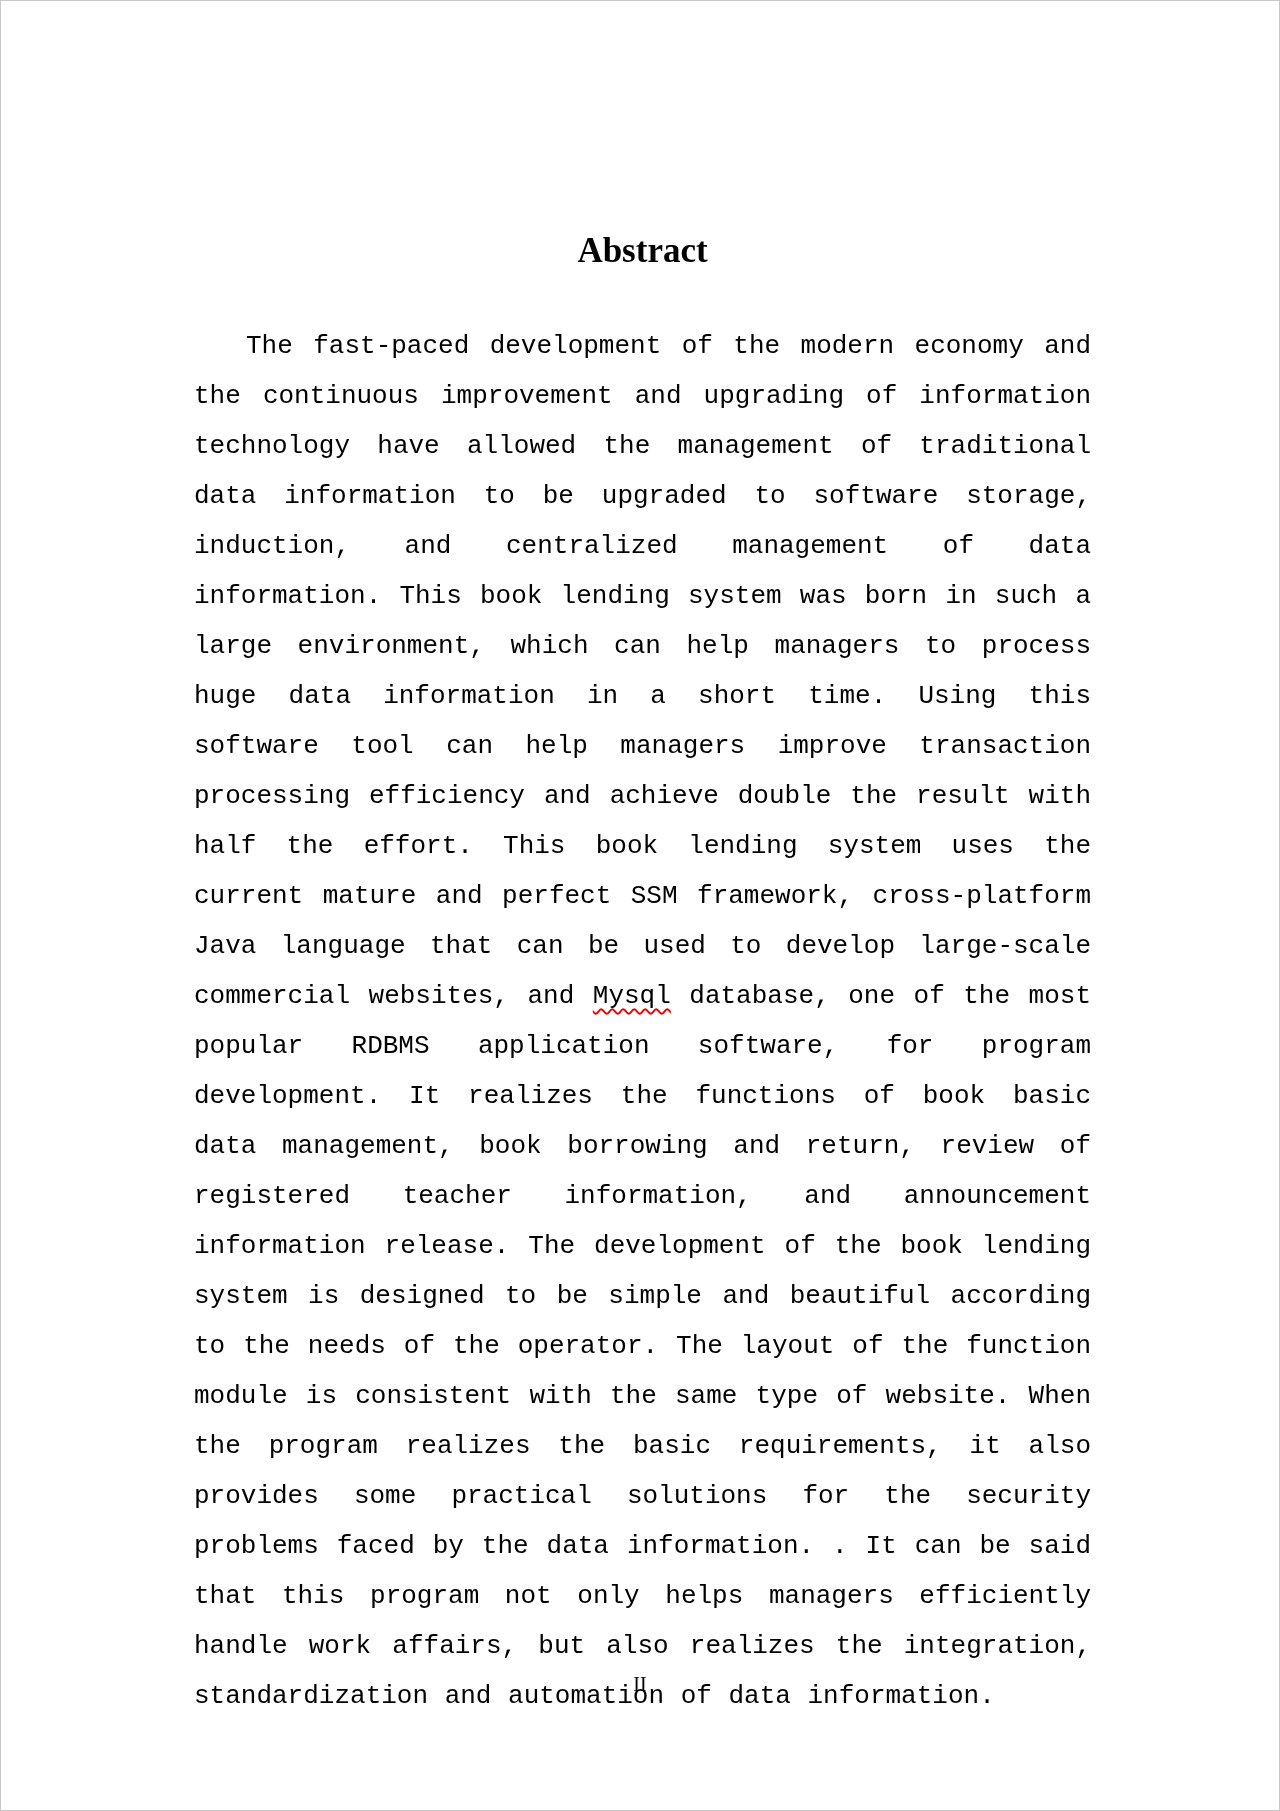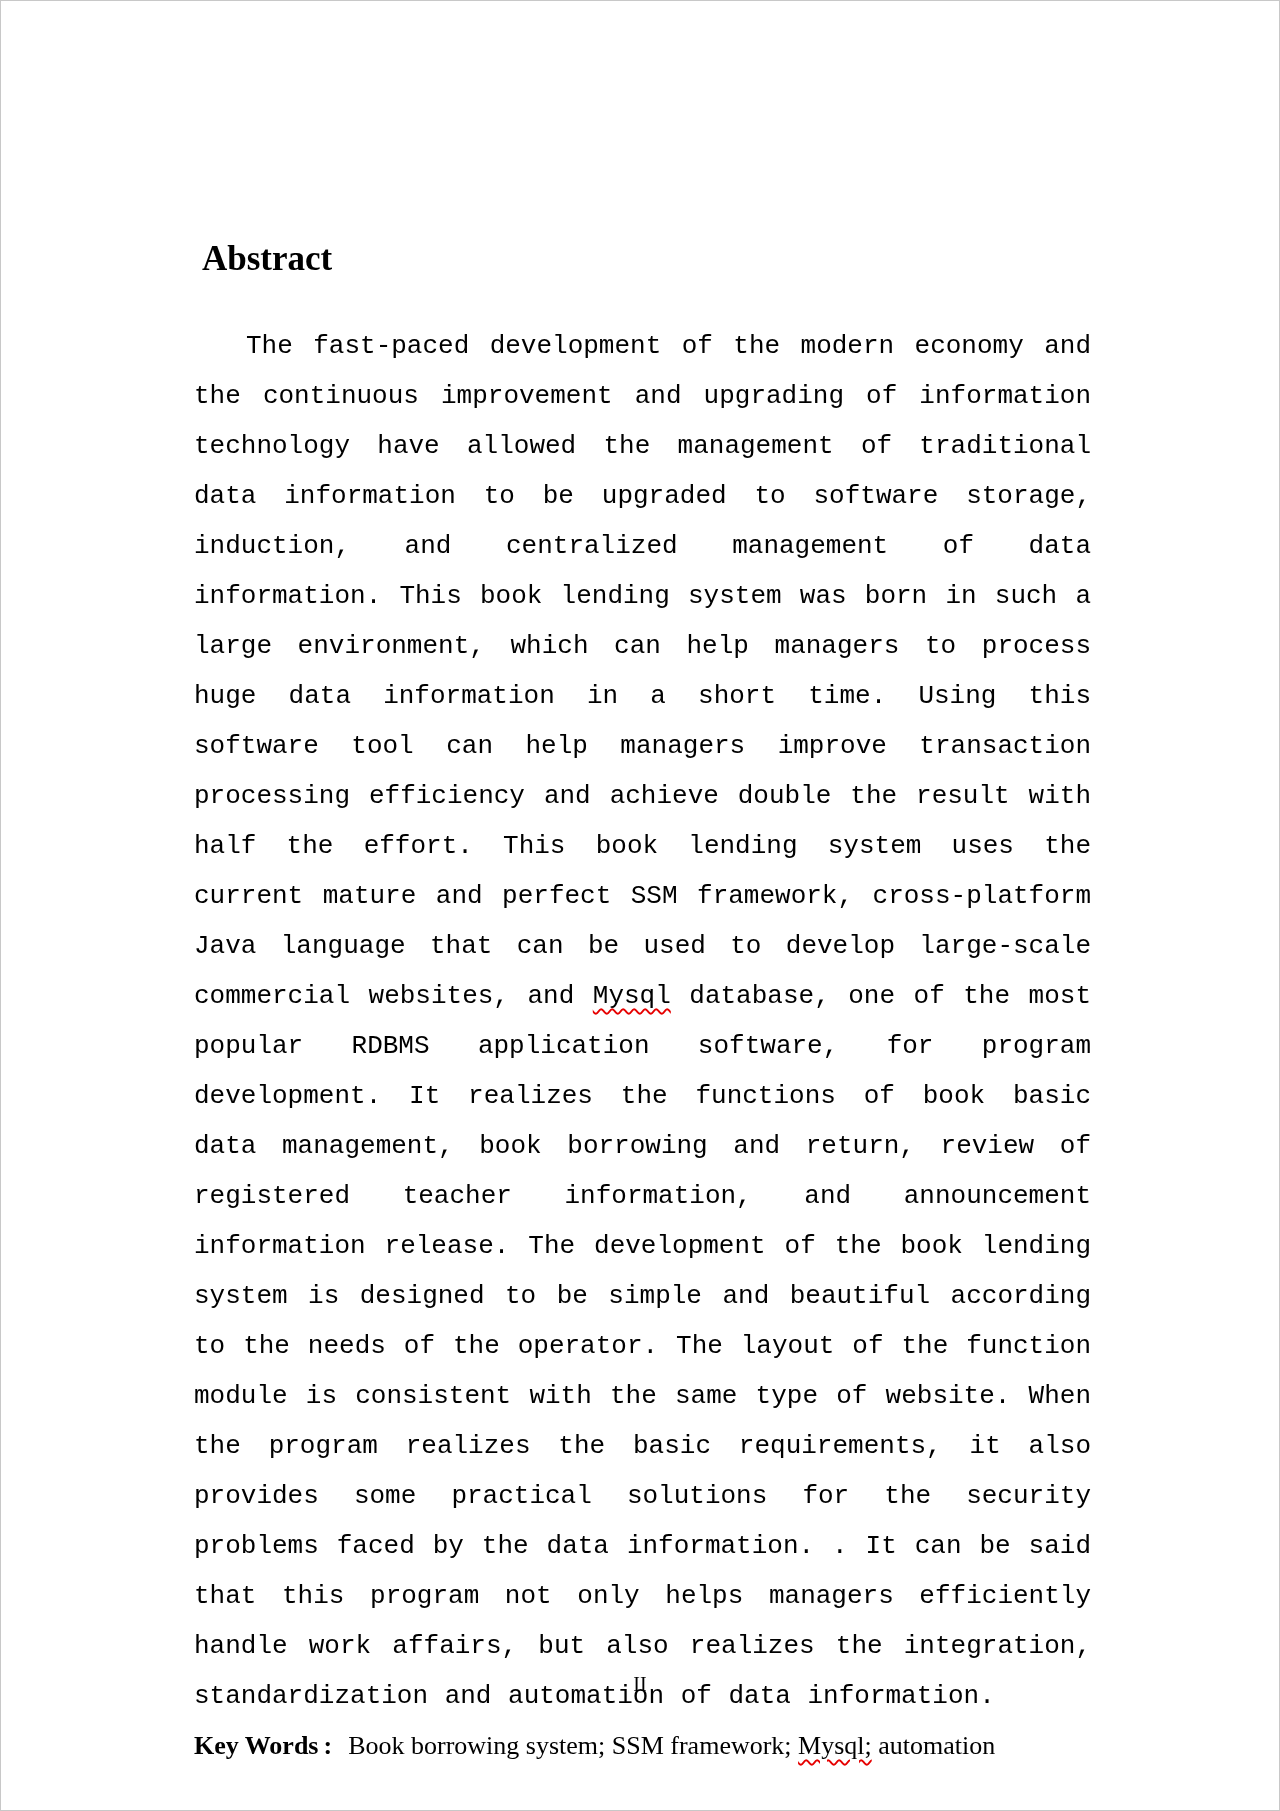--- a/index.html
+++ b/index.html
@@ -16,22 +16,22 @@
     border: 1px solid #c8c8c8;
     color: #000000;
     font-family: "Liberation Serif", "DejaVu Serif", serif;
     overflow: hidden;
   }
   .heading {
     position: absolute;
     top: 230px;
     left: 193px;
     width: 897px;
-    margin: 8px;
-    text-align: left;
+    margin: 0;
+    text-align: center;
     font-size: 35px;
     line-height: 40px;
     font-weight: bold;
   }
   .content {
     position: absolute;
     top: 320px;
     left: 193px;
     width: 897px;
   }
@@ -83,23 +83,18 @@
   <h1 class="heading">Abstract</h1>
 
   <div class="content">
 
     <p class="para">
       <span>The fast-paced development of the modern economy and the continuous improvement and upgrading of information technology have allowed the management of traditional data information to be upgraded to software storage, induction, and centralized management of data information. This book lending system was born in such a large environment, which can help managers to process huge data information in a short time. Using this software tool can help managers improve transaction processing efficiency and achieve double the result with half the effort. This book lending system uses the current mature and perfect SSM framework, cross-platform Java language that can be used to develop large-scale commercial websites, and</span>
       <span class="misspelled">Mysql</span>
       <span>database, one of the most popular RDBMS application software, for program development. It realizes the functions of book basic data management, book borrowing and return, review of registered teacher information, and announcement information release. The development of the book lending system is designed to be simple and beautiful according to the needs of the operator. The layout of the function module is consistent with the same type of website. When the program realizes the basic requirements, it also provides some practical solutions for the security problems faced by the data information. . It can be said that this program not only helps managers efficiently handle work affairs, but also realizes the integration, standardization and automation of data information.</span>
     </p>
 
-    <p class="keywords">
-      <span class="kw-bold"><span>Key Words</span><span class="kw-colon">:</span></span><span>Book borrowing system; SSM framework;</span>
-      <span class="misspelled">Mysql;</span>
-      <span>automation</span>
-    </p>
 
   </div>
 
   <div class="page-number">II</div>
 
 </div>
 
 </body></html>

